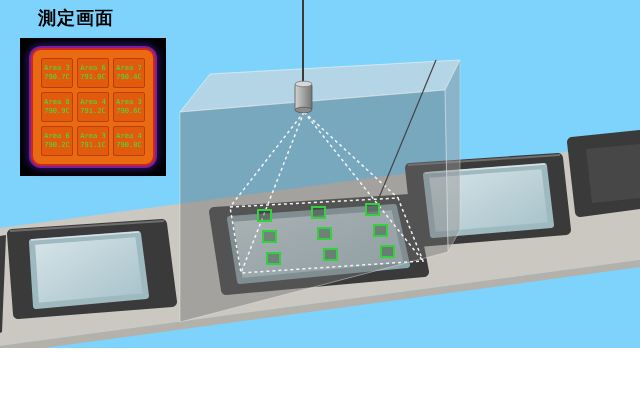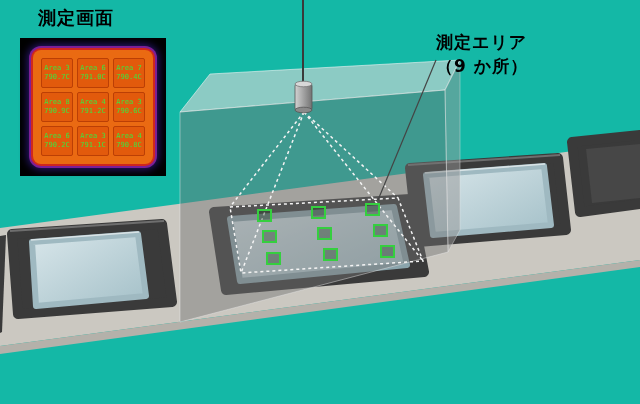--- a/index.html
+++ b/index.html
@@ -1,17 +1,17 @@
 <!DOCTYPE html>
 <html><head>
 <meta charset="utf-8">
 <style>
   html,body { margin:0; padding:0; background:#fff; }
   .stage {
-    position:relative; width:640px; height:404px; background:#14b8a6;
+    position:relative; width:640px; height:348px; background:#7dd3fc;
     overflow:hidden; font-family:"DejaVu Sans", sans-serif;
   }
   .stage svg { position:absolute; left:0; top:0; }
 
   .label { position:absolute; color:#000; font-weight:bold; }
   .screen-label { left:38px; top:6px; font-size:18px; letter-spacing:1px; }
   .area-label  { left:436px; top:30px; font-size:17px; line-height:24px; letter-spacing:1px; }
 
   .thermal {
     position:absolute; left:20px; top:38px; width:146px; height:138px;
@@ -99,24 +99,20 @@
     <line x1="303" y1="0" x2="303" y2="86" stroke="#3a3a3a" stroke-width="2"></line>
     <rect x="295" y="84" width="17" height="26" rx="2" fill="url(#sensorGrad)" stroke="#555" stroke-width="0.8"></rect>
     <ellipse cx="303.5" cy="84" rx="8.5" ry="2.8" fill="#d8d8d8" stroke="#777" stroke-width="0.8"></ellipse>
     <ellipse cx="303.5" cy="110" rx="8.5" ry="2.8" fill="#8a8a8a" stroke="#555" stroke-width="0.8"></ellipse>
 
     <line x1="436" y1="60" x2="378" y2="200" stroke="#444" stroke-width="1.2"></line>
   </svg>
 
   <div class="label screen-label">測定画面</div>
 
-  <div class="label area-label">
-    <span>測定エリア</span><br>
-    <span>（9 か所）</span>
-  </div>
 
   <div class="thermal">
     <div class="blob">
       <div class="tcell">
         <span class="tname">Area 3</span>
         <span class="ttemp">790.7C</span>
       </div>
       <div class="tcell">
         <span class="tname">Area 6</span>
         <span class="ttemp">791.0C</span>

